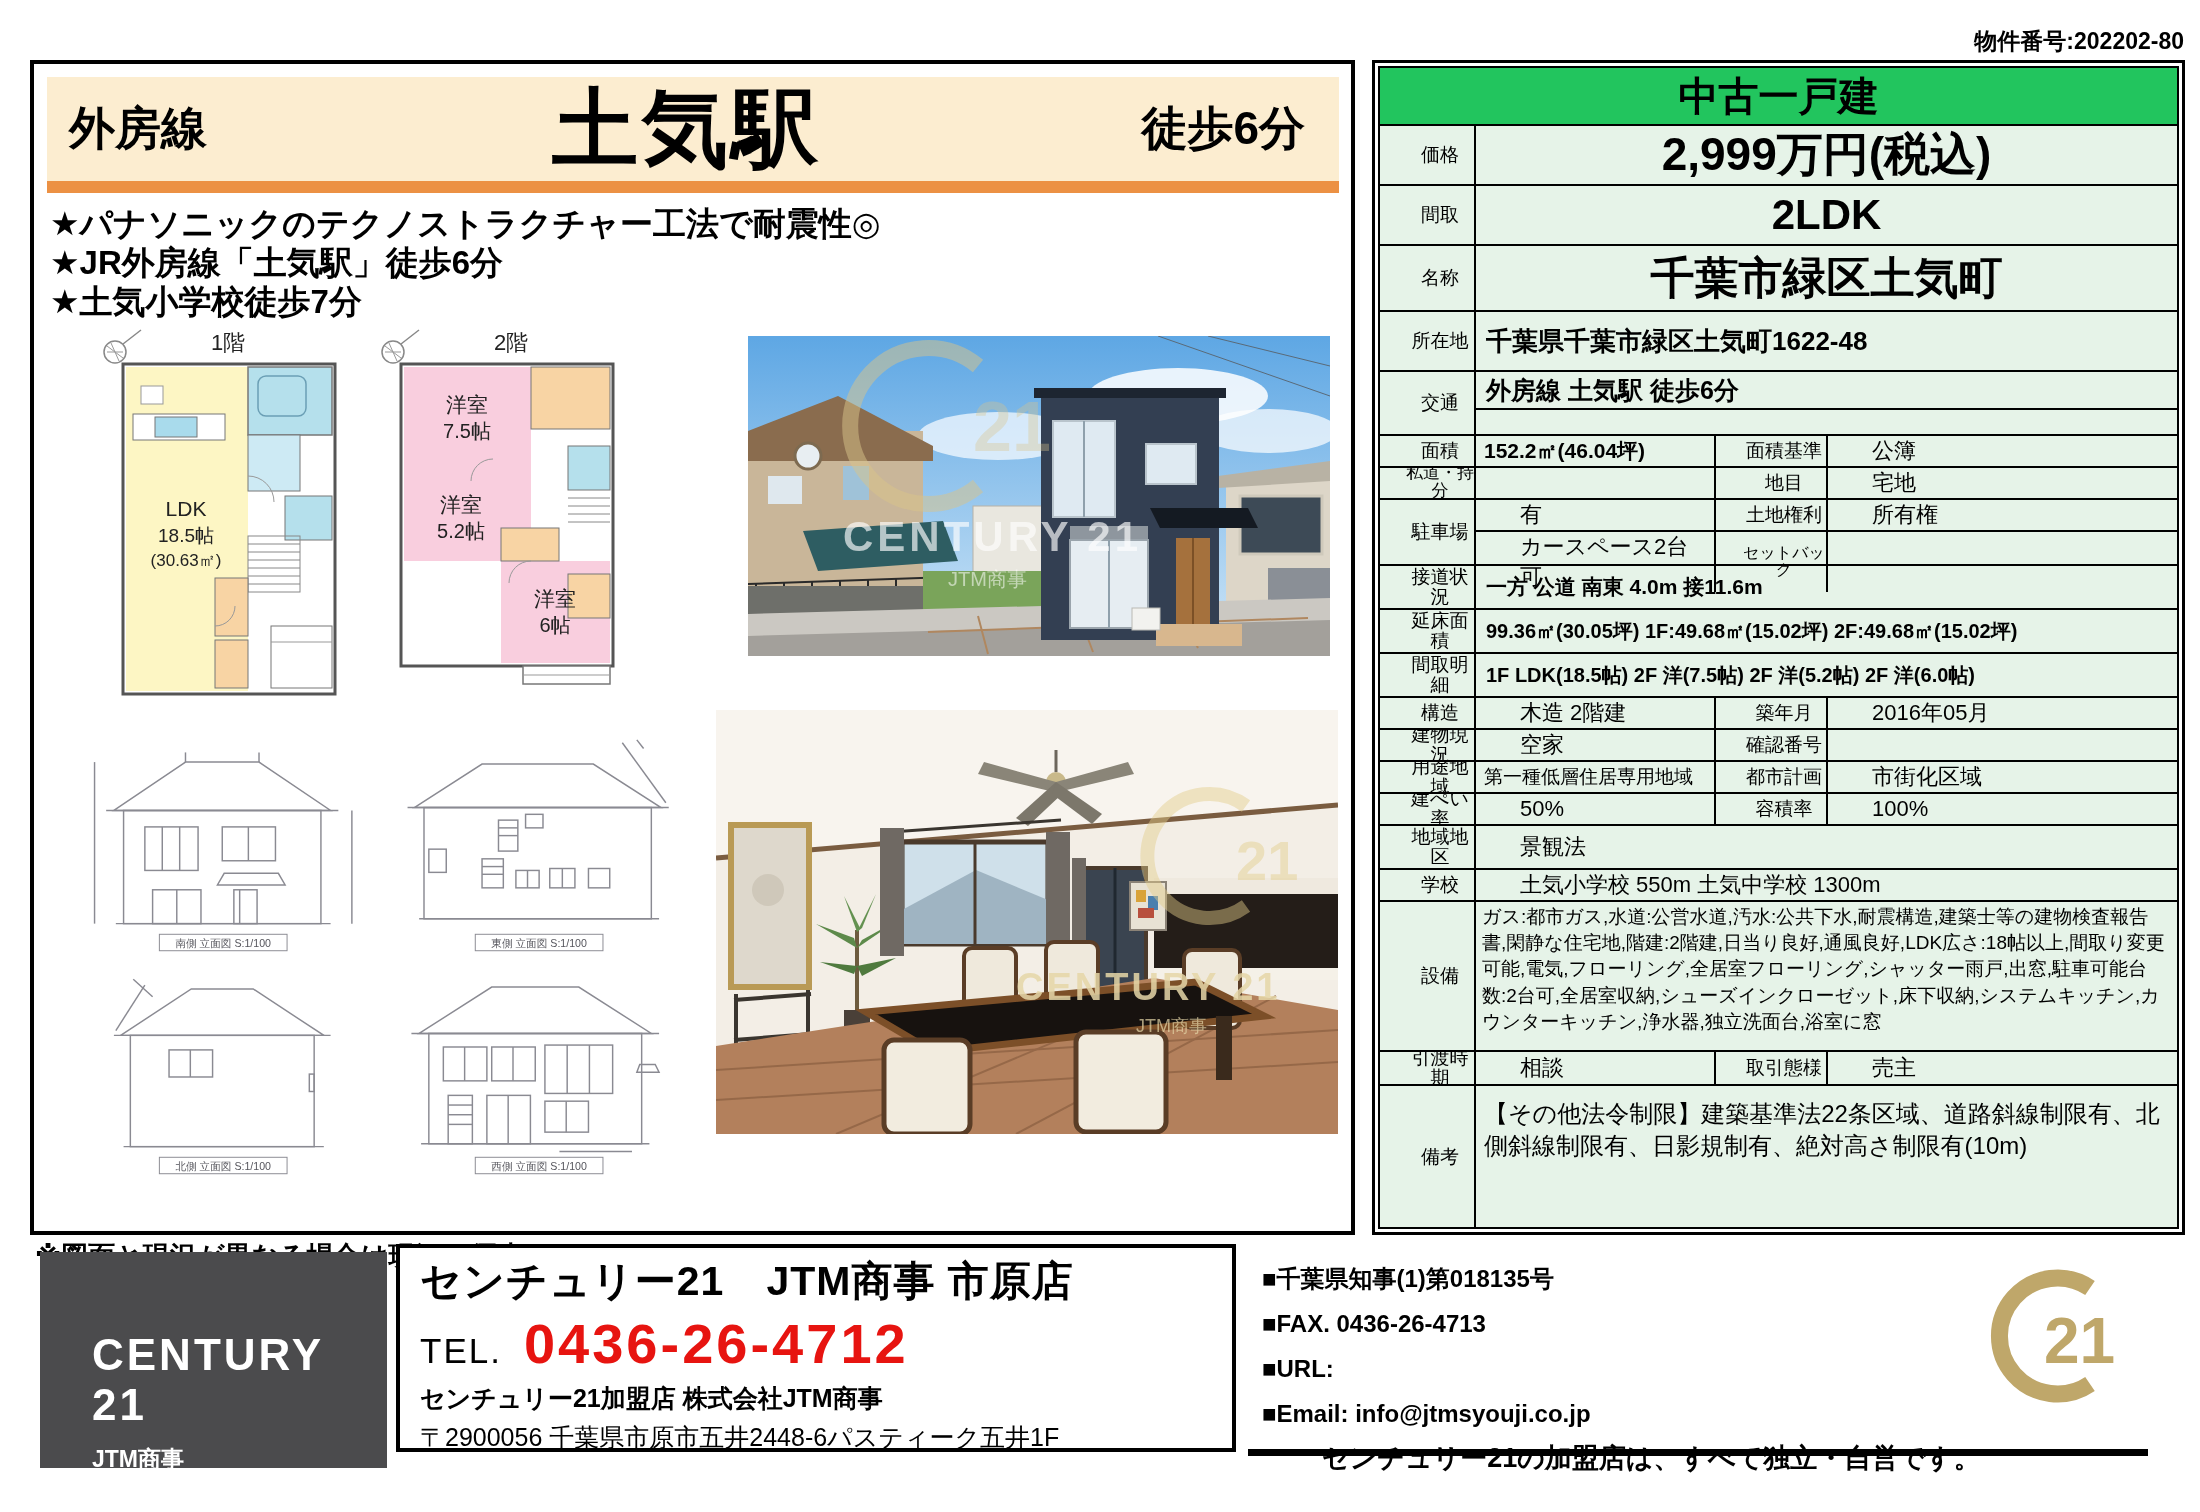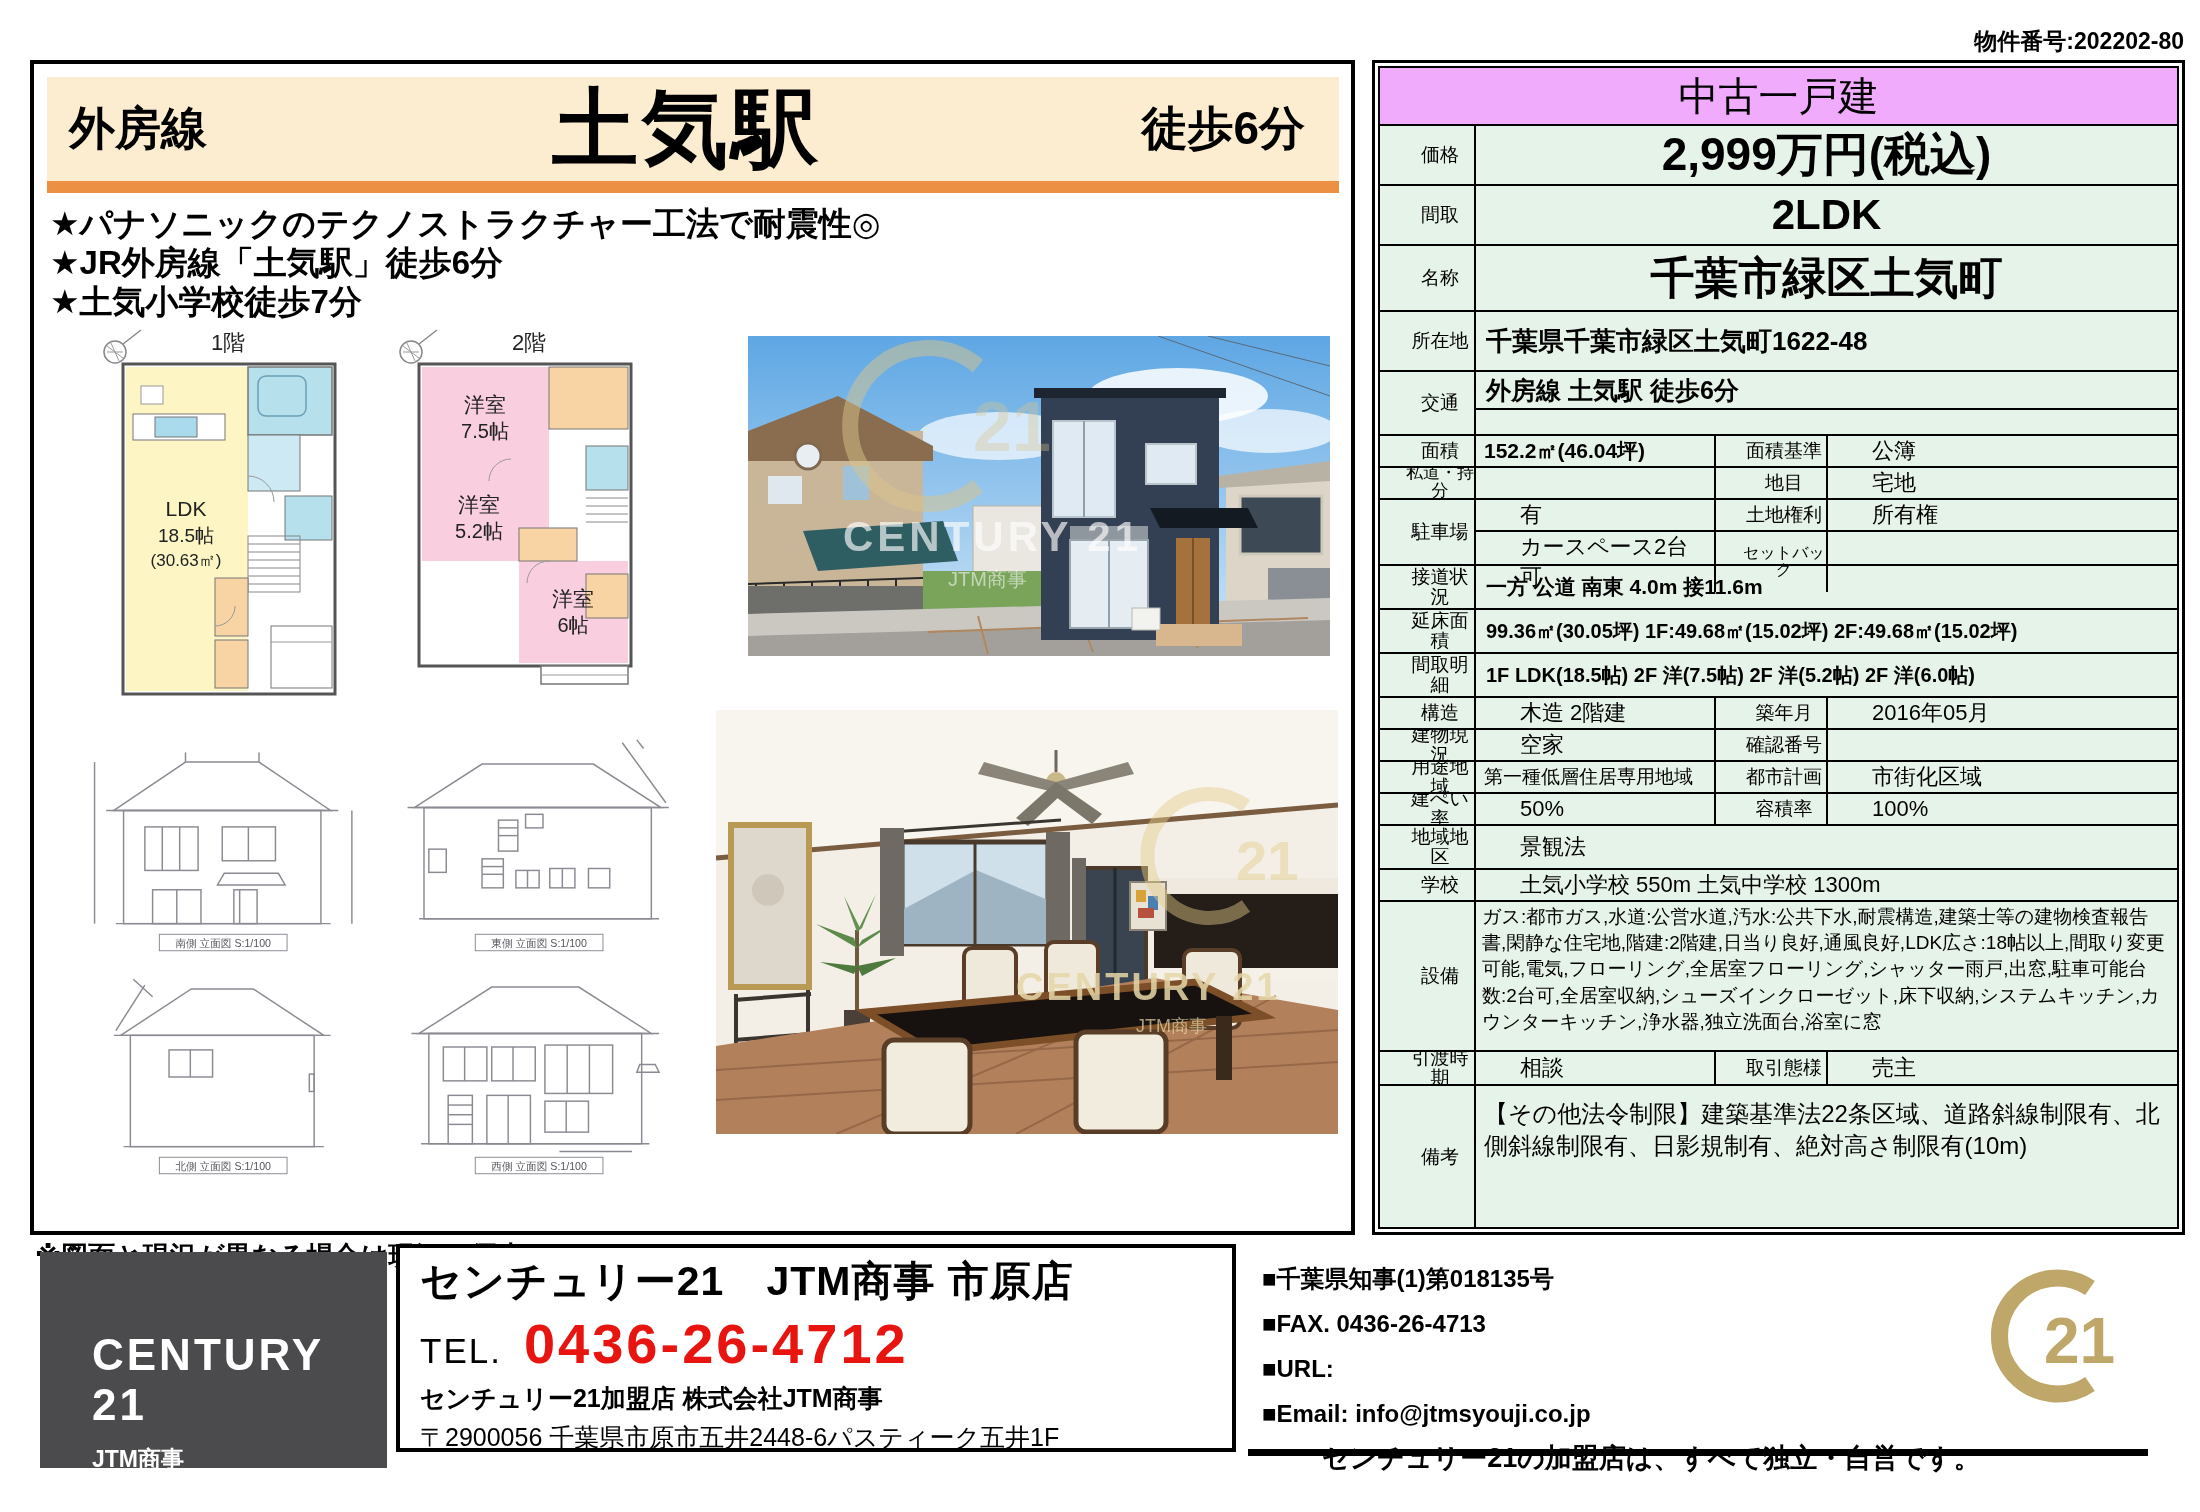--- a/index.html
+++ b/index.html
@@ -13,41 +13,41 @@
   
   .left-box { position:absolute; left:30px; top:60px; width:1325px; height:1175px; border:4px solid #000; background:#fff; }
   .head-strip { position:absolute; left:13px; top:13px; width:1292px; height:104px; background:#fcedd0; display:flex; align-items:center; }
   .head-line   { flex:1; font-size:46px; font-weight:bold; padding-left:22px; }
   .head-station{ font-size:86px; font-weight:bold; letter-spacing:4px; }
   .head-walk   { flex:1; font-size:46px; font-weight:bold; text-align:right; padding-right:34px; }
   .head-bar { position:absolute; left:13px; top:117px; width:1292px; height:12px; background:#ec9144; }
   .highlights { position:absolute; left:16px; top:140px; }
   .highlight { font-size:33px; font-weight:bold; line-height:39px; }
 
-  .fp-wrap   { position:absolute; left:55px;  top:262px; width:575px; height:385px; display:flex; gap:18px; }
+  .fp-wrap   { position:absolute; left:55px;  top:262px; width:575px; height:385px; display:flex; }
   .elv-wrap  { position:absolute; left:32px;  top:671px; width:625px; height:445px; display:flex; flex-wrap:wrap; }
   .elv-wrap svg { width:50%; height:50%; }
   .photo-ext { position:absolute; left:714px; top:272px; width:582px; height:320px; }
   .photo-int { position:absolute; left:682px; top:646px; width:622px; height:424px; }
 
   
   .spec { position:absolute; left:1372px; top:60px; width:813px; height:1175px; border:3px solid #000; padding:3px; background:#fff; }
   .spec-inner { width:100%; height:100%; border:2px solid #000; display:flex; flex-direction:column; background:#e6f3e8; overflow:hidden; }
   .srow { display:flex; border-top:2px solid #000; flex:0 0 auto; }
   .srow:first-child { border-top:none; }
   .cell { display:flex; align-items:center; overflow:hidden;padding-left:26px; }
   .lbl  { width:96px;  justify-content:center; text-align:center; font-size:19px; border-right:2px solid #000; flex:none; line-height:1.05; }
   .l2   { width:114px; border-left:2px solid #000; border-right:2px solid #000; }
   .v1   { width:238px; padding:0 8px; flex:none; }
   .v2   { flex:1; padding:0 8px; }
   .vspan{ flex:1; padding:0 10px; }
   .b { font-weight:bold; }
   .center { justify-content:center; text-align:center; }
   .top { align-items:flex-start; } .fs21{font-size:21px;} .fs22{font-size:22px;padding-left:44px;} .fs25{font-size:25px;} .fs26{font-size:26px;}
-  .title-row { background:#f0abfc; height:56px; font-size:40px; font-weight:normal; justify-content:center; display:flex; align-items:center; }
+  .title-row { background:#22c55e; height:56px; font-size:40px; font-weight:bold; justify-content:center; display:flex; align-items:center; }
   .h60{height:60px;} .h66{height:66px;} .h64{height:64px;} .h32{height:32px;} .h30{height:44px;} .h34{height:34px;}
   .big-val { font-size:46px; font-weight:bold; }
   .mid-val { font-size:42px; font-weight:600; }
   .name-val{ font-size:44px; font-weight:bold; }
   .subcol { flex:1; display:flex; flex-direction:column; }
   .subrow { display:flex; flex:none; }
   .subrow.divide { border-bottom:2px solid #000; }
   .equip-text { font-size:19px; line-height:1.38; padding:3px 8px; }
   .remark-text{ font-size:24px; line-height:1.35; padding:12px 8px; }
 

